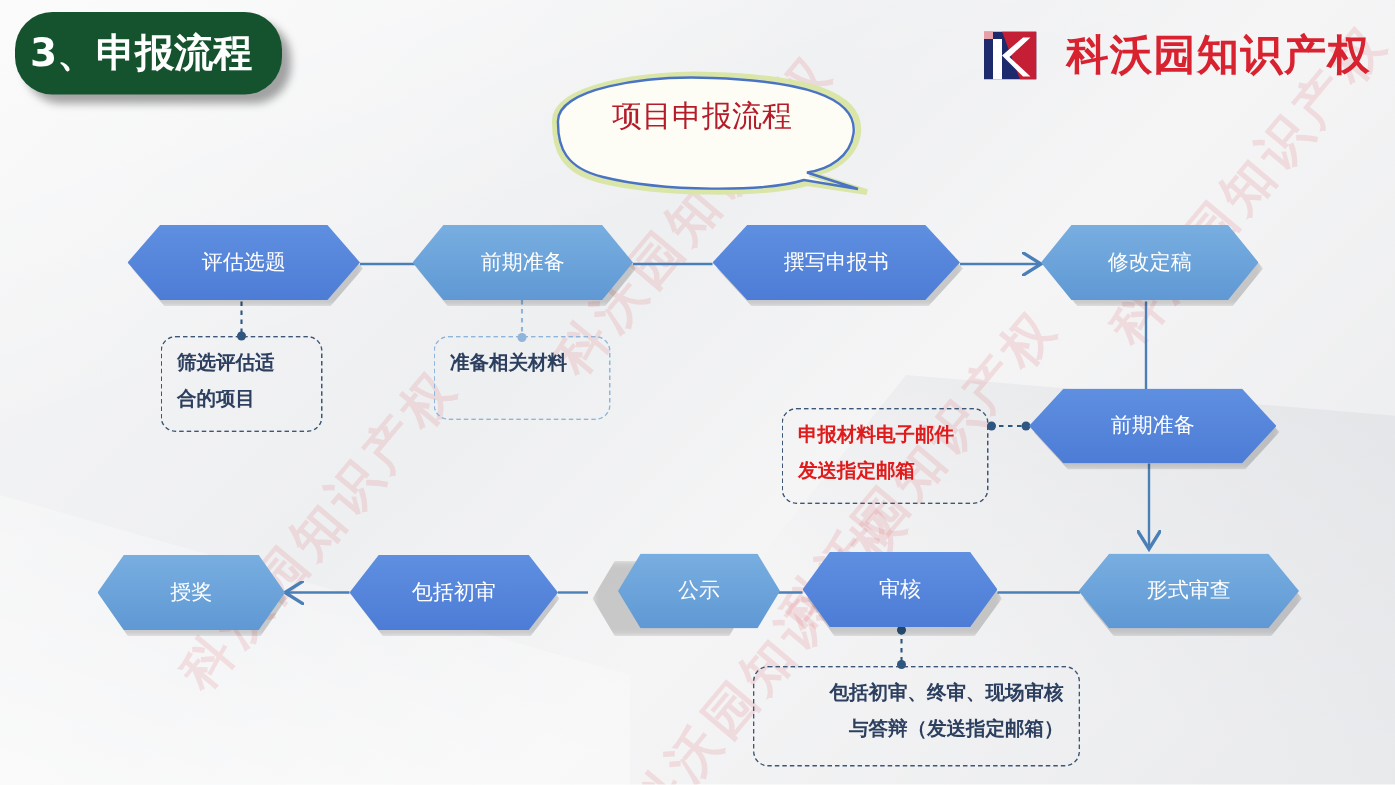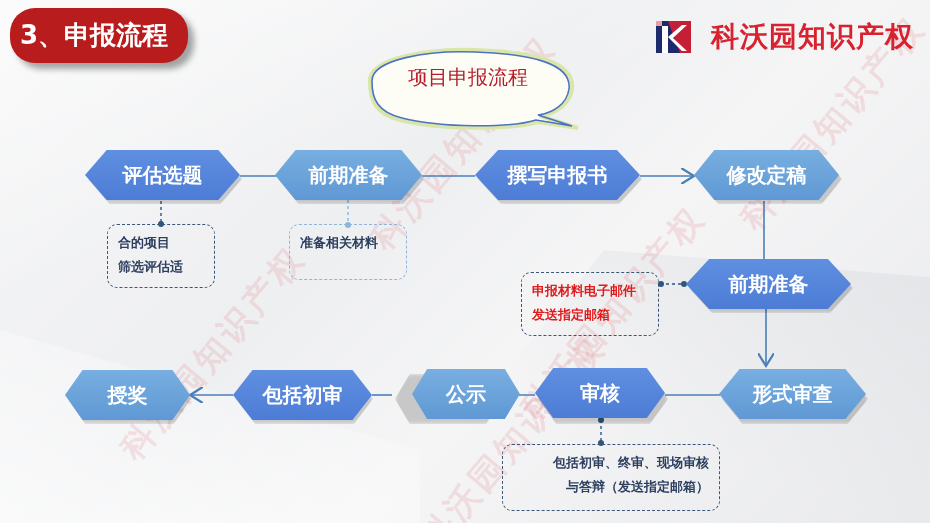--- a/index.html
+++ b/index.html
@@ -20,21 +20,21 @@
     clip-path: polygon(0 0, 100% 60%, 100% 100%, 0 100%); }
 
   .watermark {
     position: absolute; color: rgba(220, 60, 70, 0.13);
     font-weight: bold; font-size: 34px; letter-spacing: 4px;
     transform: rotate(-50deg); white-space: nowrap; pointer-events: none;
   }
 
   .title-box {
     position: absolute; left: 10px; top: 8px; width: 178px; height: 55px;
-    background: #b91c1c;
+    background: #14532d;
     box-shadow: 6px 6px 6px rgba(0,0,0,0.35);
     color: #fff; font-size: 26px; font-weight: bold;
     display: flex; align-items: center; padding-left: 10px; border-radius: 25px;
   }
 
   .brand { position: absolute; left: 656px; top: 18px; display: flex; align-items: center; }
   .brand-logo { width: 35px; height: 32px; position: relative; }
   .brand-name { color: #d8222f; font-size: 28px; font-weight: bold; margin-left: 20px; letter-spacing: 1px; }
 
   .bubble { position: absolute; left: 350px; top: 44px; width: 240px; height: 90px; }
@@ -42,21 +42,21 @@
     position: absolute; left: 352px; top: 64px; width: 232px; text-align: center;
     color: #b51c2a; font-size: 20px; font-weight: normal;
   }
 
   .connectors { position: absolute; left: 0; top: 0; width: 930px; height: 523px; }
 
   .hex {
     position: absolute; height: 50px;
     clip-path: polygon(14% 0, 86% 0, 100% 50%, 86% 100%, 14% 100%, 0 50%);
     display: flex; align-items: center; justify-content: center;
-    color: #fff; font-size: 20px; font-weight: bold;
+    color: #fff; font-size: 14px; font-weight: normal;
   }
   .hex-shadow {
     position: absolute; height: 50px; background: rgba(0,0,0,0.18);
     clip-path: polygon(14% 0, 86% 0, 100% 50%, 86% 100%, 14% 100%, 0 50%);
     filter: blur(2px);
   }
   .dark { background: linear-gradient(180deg, #5f8fe0 0%, #4d7cd6 100%); }
   .light { background: linear-gradient(180deg, #78aee0 0%, #5f98d4 100%); }
 
   .note {
@@ -159,22 +159,22 @@
 <div class="hex-shadow" style="left:395px; top:374px; width:106px;"></div>
 <div class="hex light" style="left:412px; top:369px; width:108px;">公示</div>
 
 <div class="hex-shadow" style="left:236px; top:374px; width:137px;"></div>
 <div class="hex dark" style="left:233px; top:370px; width:139px;">包括初审</div>
 
 <div class="hex-shadow" style="left:68px; top:374px; width:123px;"></div>
 <div class="hex light" style="left:65px; top:370px; width:125px;">授奖</div>
 
 <div class="note" style="left:107px; top:224px; width:108px; height:64px;">
+  <div>筛选评估适</div>
   <div>合的项目</div>
-  <div>筛选评估适</div>
 </div>
 
 <div class="note light-border" style="left:289px; top:224px; width:118px; height:56px;">
   <div>准备相关材料</div>
 </div>
 
 <div class="note red" style="left:521px; top:272px; width:138px; height:64px;">
   <div>申报材料电子邮件</div>
   <div>发送指定邮箱</div>
 </div>

